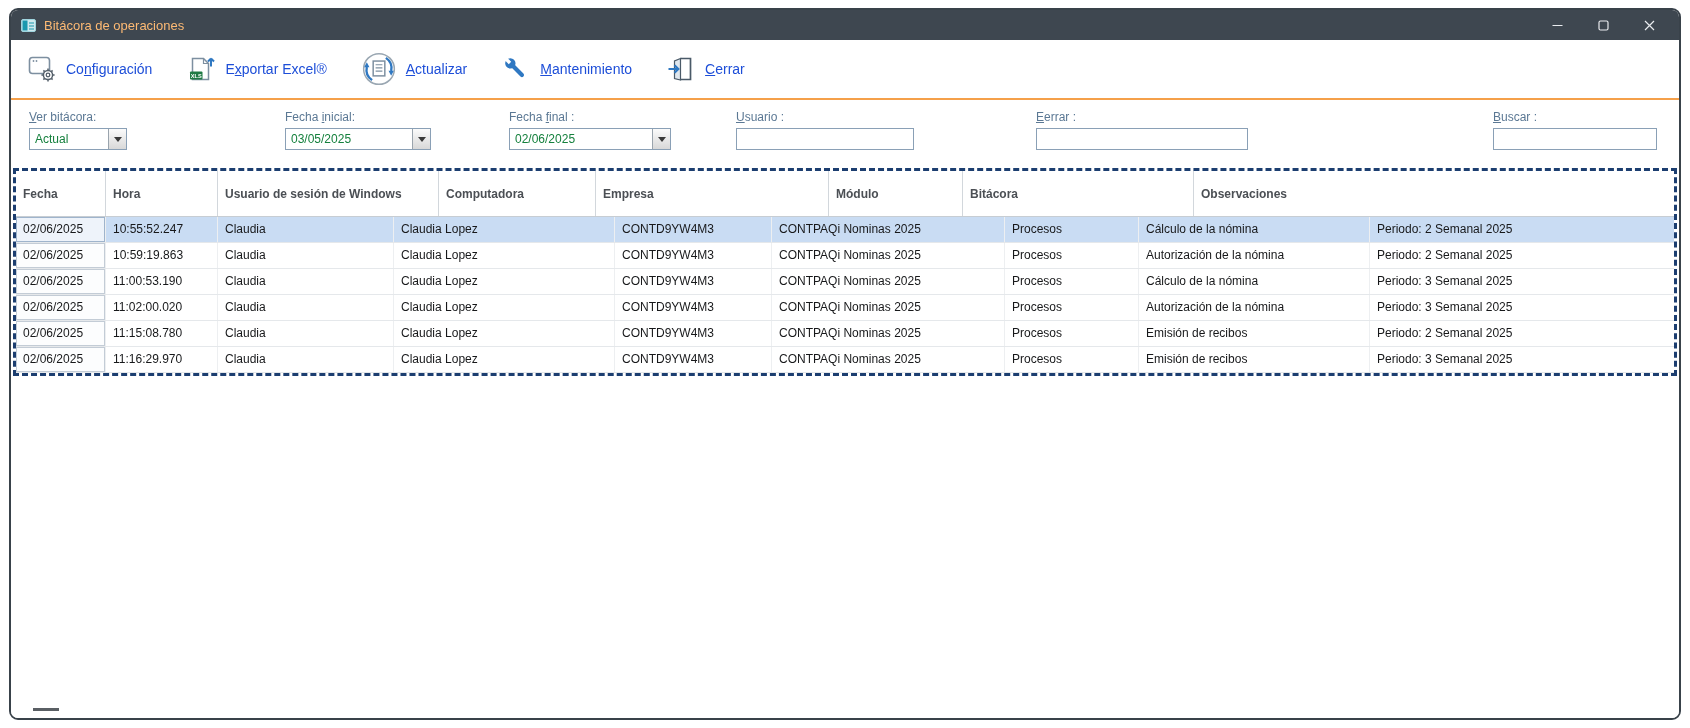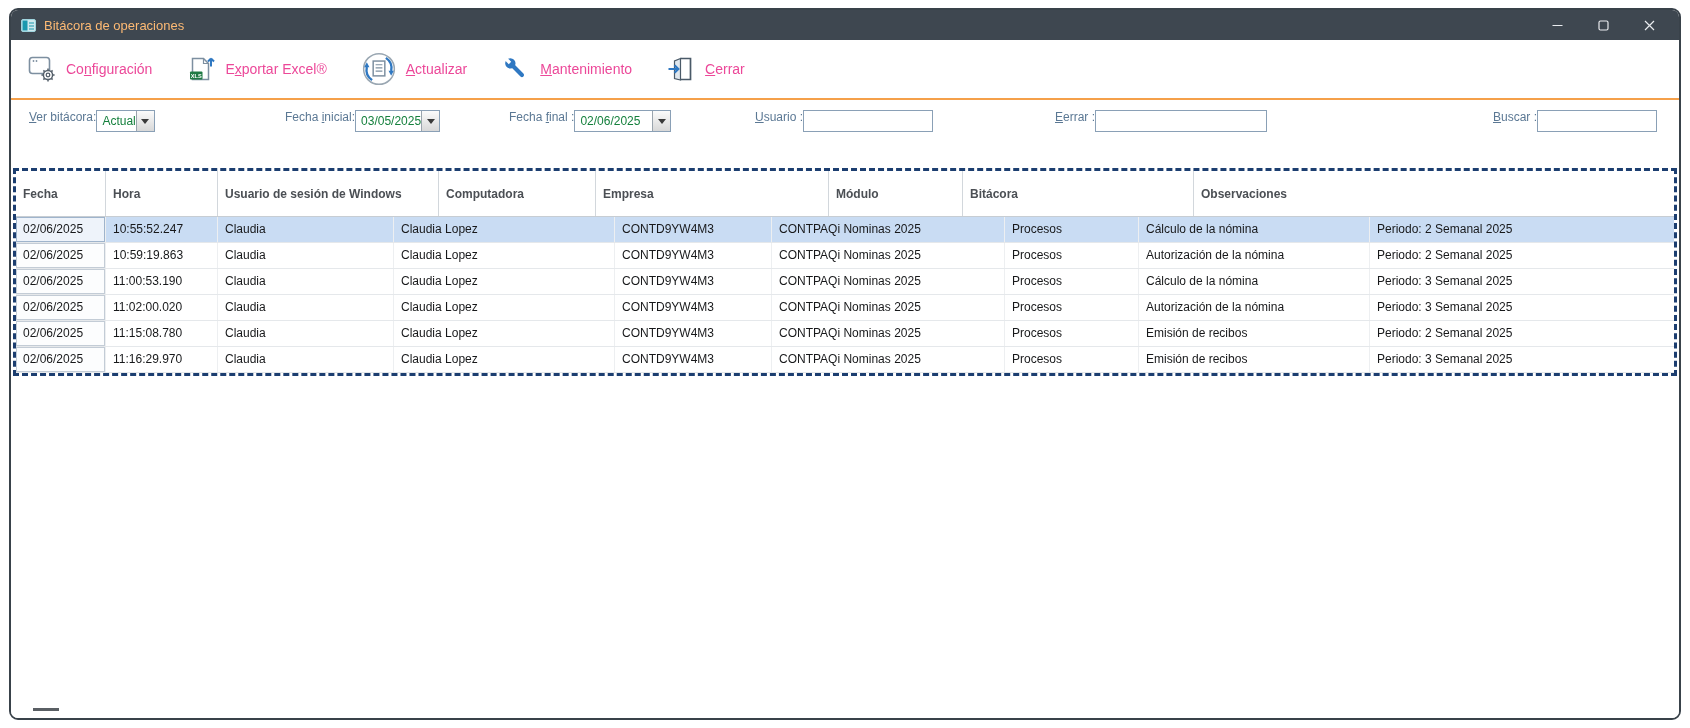--- a/index.html
+++ b/index.html
@@ -6,35 +6,35 @@
   html,body{width:1690px;height:728px;background:#ffffff;font-family:"Liberation Sans",sans-serif;position:relative}
   .window{position:absolute;left:9px;top:8px;right:9px;bottom:8px;border:2px solid #39424a;border-radius:9px;overflow:hidden;background:#fff;display:flex;flex-direction:column}
   
   .titlebar{height:30px;background:#3e4750;display:flex;align-items:center;padding:0 8px 0 10px;flex:none}
   .titlebar .title{color:#fdba74;font-size:13px;margin-left:8px;white-space:nowrap}
   .win-controls{margin-left:auto;display:flex;align-items:center;gap:14px;padding-right:6px}
   .wc{width:32px;height:26px;display:flex;align-items:center;justify-content:center}
   
   .toolbar{height:58px;display:flex;align-items:center;gap:34px;padding:0 16px;flex:none;background:#fff}
   .tbtn{display:flex;align-items:center;gap:9px;cursor:default}
-  .tbtn .lbl{font-size:14px;color:#ec4899;white-space:nowrap}
+  .tbtn .lbl{font-size:14px;color:#1d4ed8;white-space:nowrap}
   u{text-decoration:underline}
   .orange-divider{height:2px;background:#f5a04a;flex:none}
   
   .filters{height:62px;flex:none;display:flex;padding:10px 12px 0 12px;background:#fff}
-  .fgroup{display:flex;flex-direction:row;flex:none}
+  .fgroup{display:flex;flex-direction:column;flex:none}
   .flabel{font-size:12px;color:#5b7894;margin-bottom:4px;white-space:nowrap}
   .combo{display:flex;width:100%;height:22px;border:1px solid #8aa0b6;background:#fff}
   .combo-value{flex:1;font-size:12px;color:#15803d;padding:3px 0 0 5px;overflow:hidden;white-space:nowrap}
   .combo-btn{width:18px;flex:none;display:flex;align-items:center;justify-content:center;background:linear-gradient(#fbfbfb,#d8d8d8);border-left:1px solid #9aa4ad}
   .ftext{width:100%;height:22px;border:1px solid #8aa0b6;font-size:12px;padding:0 5px;font-family:inherit;outline:none;background:#fff}
   .fg-ver{width:98px;margin-left:6px}
   .fg-inicial{width:146px;margin-left:158px}
   .fg-final{width:162px;margin-left:78px}
-  .fg-usuario{width:178px;margin-left:84px}
+  .fg-usuario{width:178px;margin-left:65px}
   .fg-empresa{width:212px;margin-left:122px}
   .fg-buscar{width:164px;margin-left:auto;margin-right:10px}
   
   .grid-area{flex:1;position:relative;padding:6px 2px 0 2px;overflow:hidden;background:#fff}
   .ants{border:3px dashed #1c3e70;background:#fff}
   .thead{display:flex;height:46px;border-bottom:1px solid #c7cdd3;background:#fff}
   .thcell{font-size:12px;font-weight:bold;color:#4b4f54;display:flex;align-items:center;padding-left:7px;border-right:1px solid #d2d7dc;overflow:hidden;white-space:nowrap}
   .trow{display:flex;height:26px;border-bottom:1px solid #e5e8eb;background:#fff}
   .trow.selected{background:#c9dcf3}
   .tcell{font-size:12px;color:#17181a;line-height:25px;padding-left:7px;border-right:1px solid #edeff1;overflow:hidden;white-space:nowrap}

